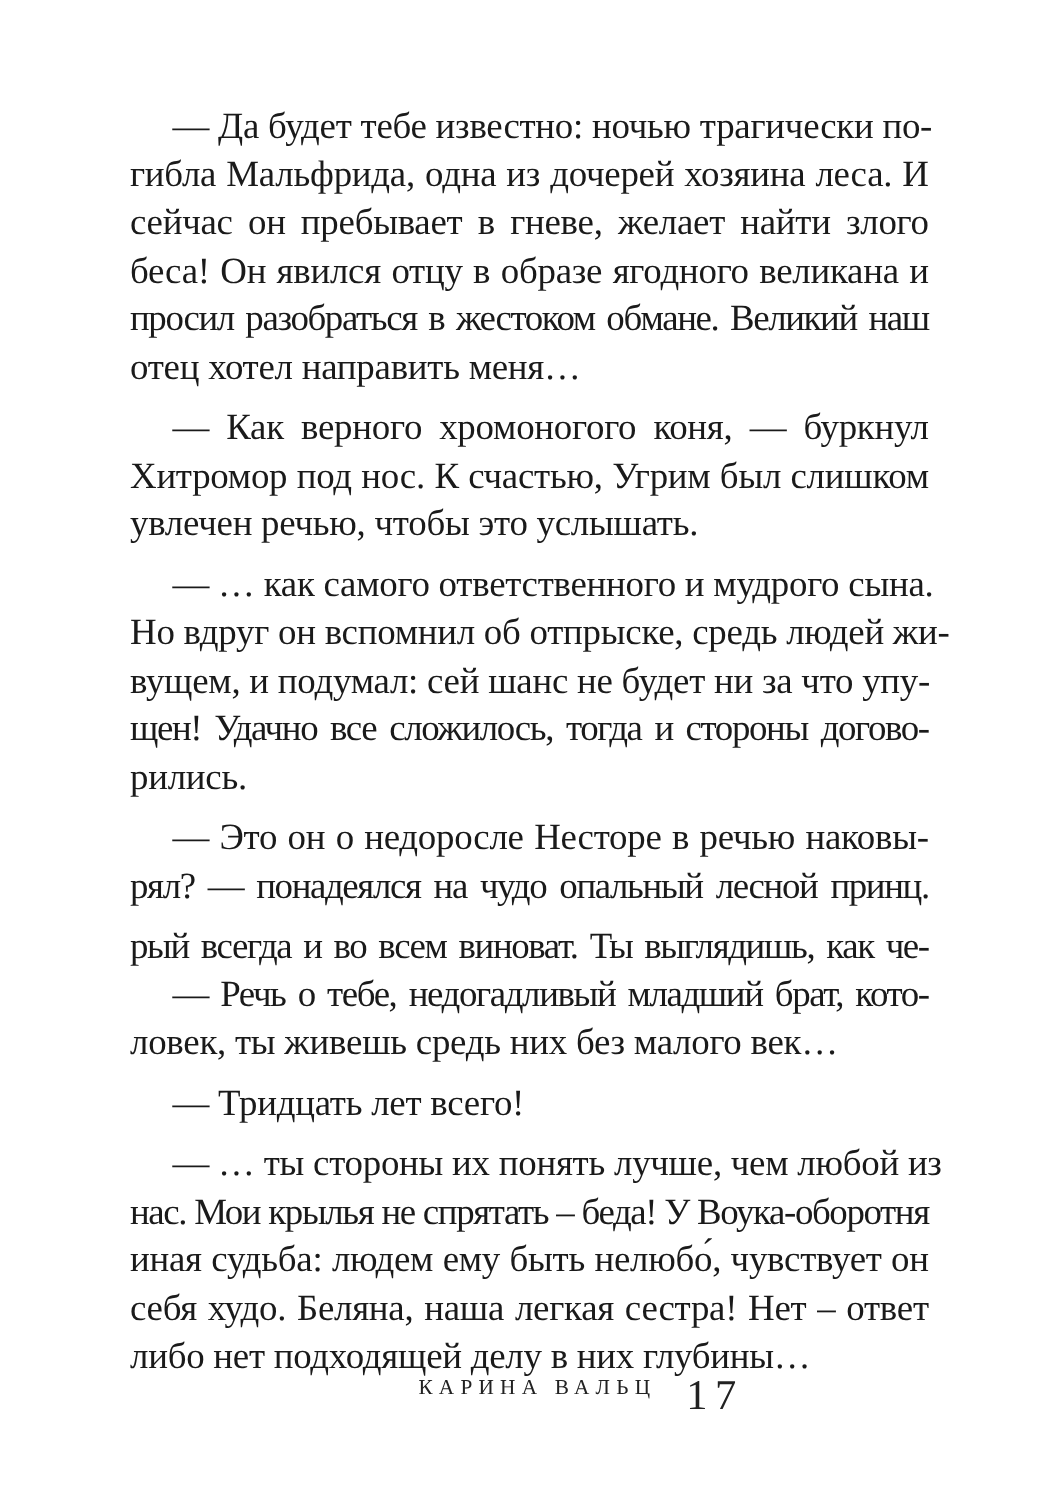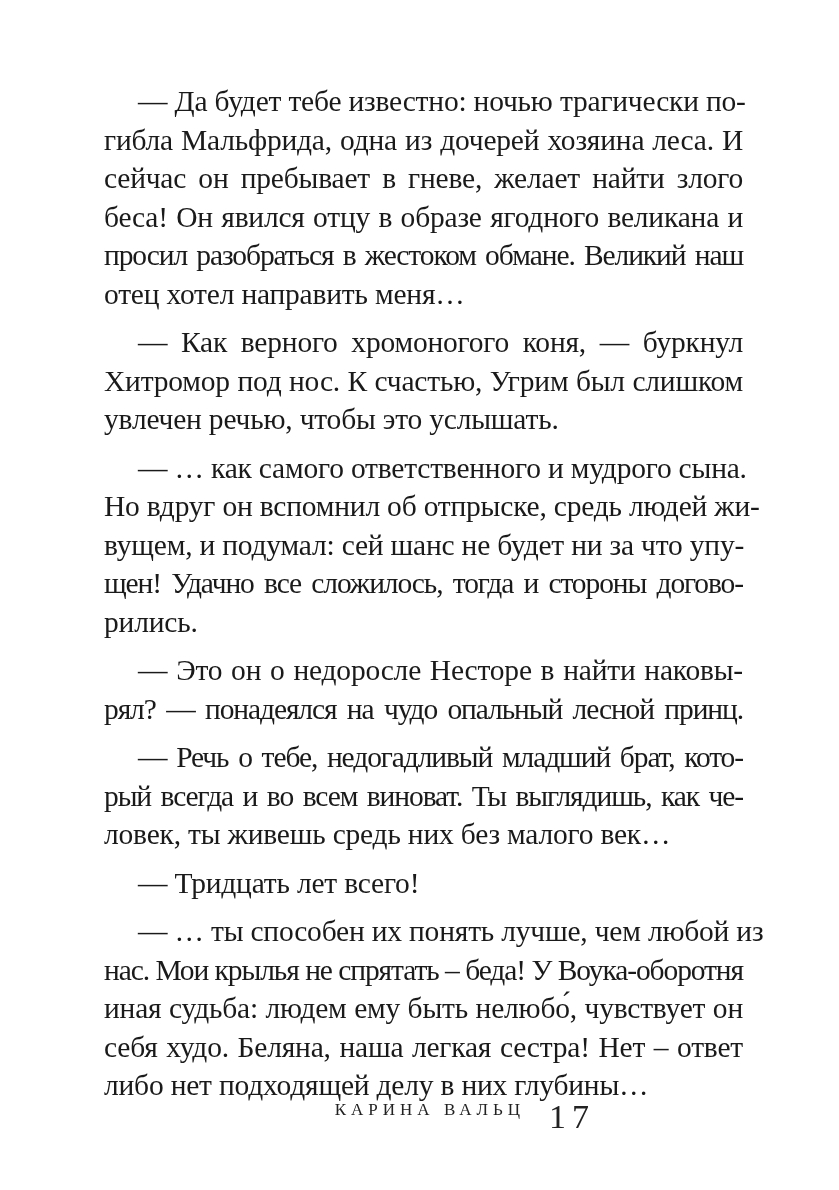--- a/index.html
+++ b/index.html
@@ -100,36 +100,36 @@
 
     <div class="para">
       <span class="line indent">— … как самого ответственного и мудрого сына.</span>
       <span class="line">Но вдруг он вспомнил об отпрыске, средь людей жи-</span>
       <span class="line">вущем, и подумал: сей шанс не будет ни за что упу-</span>
       <span class="line tight">щен! Удачно все сложилось, тогда и стороны догово-</span>
       <span class="line last">рились.</span>
     </div>
 
     <div class="para">
-      <span class="line indent">— Это он о недоросле Несторе в найти наковы-</span>
+      <span class="line indent">— Это он о недоросле Несторе в речью наковы-</span>
       <span class="line tight">рял? — понадеялся на чудо опальный лесной принц.</span>
     </div>
 
     <div class="para">
+      <span class="line tight">рый всегда и во всем виноват. Ты выглядишь, как че-</span>
       <span class="line indent tight">— Речь о тебе, недогадливый младший брат, кото-</span>
-      <span class="line tight">рый всегда и во всем виноват. Ты выглядишь, как че-</span>
       <span class="line last">ловек, ты живешь средь них без малого век…</span>
     </div>
 
     <div class="para">
       <span class="line indent last">— Тридцать лет всего!</span>
     </div>
 
     <div class="para">
-      <span class="line indent">— … ты способен их понять лучше, чем любой из</span>
+      <span class="line indent">— … ты стороны их понять лучше, чем любой из</span>
       <span class="line tight">нас. Мои крылья не спрятать – беда! У Воука-оборотня</span>
       <span class="line">иная судьба: людем ему быть нелюбо́, чувствует он</span>
       <span class="line">себя худо. Беляна, наша легкая сестра! Нет – ответ</span>
       <span class="line last">либо нет подходящей делу в них глубины…</span>
     </div>
 
   </div>
 
   <div class="footer">
     <span class="running-head">КАРИНА ВАЛЬЦ</span>

